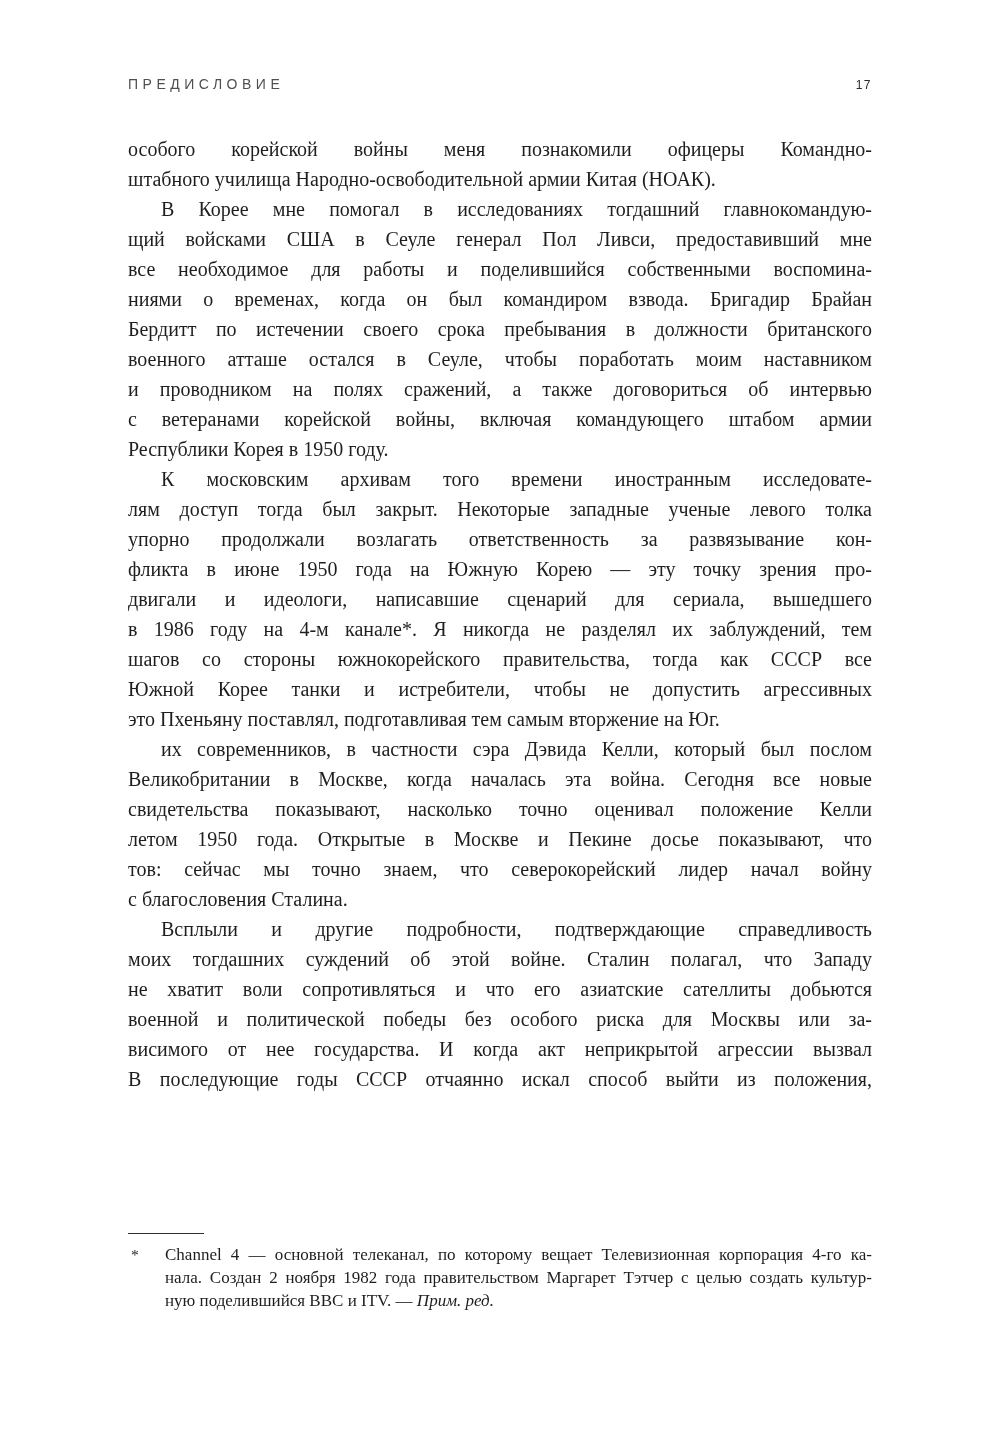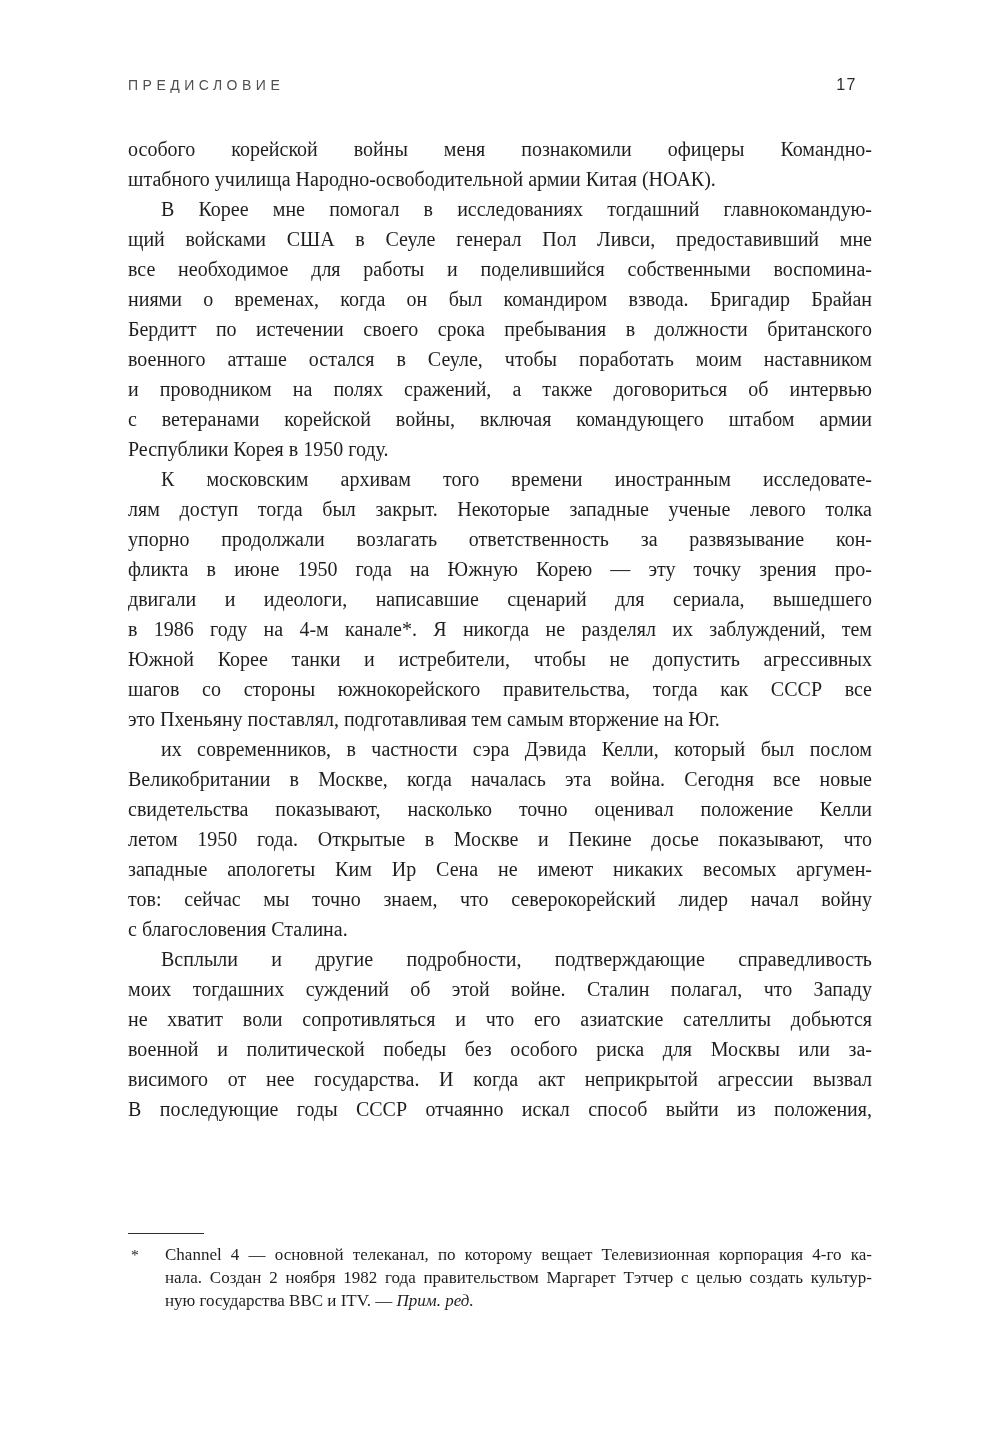--- a/index.html
+++ b/index.html
@@ -29,24 +29,23 @@
     align-items: baseline;
   }
   .running-head .section {
     font-family: "Liberation Sans", "DejaVu Sans", sans-serif;
     font-size: 14px;
     letter-spacing: 4.5px;
     color: var(--header-color);
   }
   .running-head .folio {
     font-family: "Liberation Sans", "DejaVu Sans", sans-serif;
-    font-size: 16px;
+    font-size: 12px;
     letter-spacing: 1.5px;
     color: var(--folio-color);
-    margin-right: 15px;
   }
   
   .body-text {
     position: absolute;
     left: 128px;
     width: 744px;
     top: 134px;
     font-family: "Liberation Serif", "DejaVu Serif", serif;
     font-size: 20px;
     line-height: 30px;
@@ -129,48 +128,47 @@
         <div class="line">с ветеранами корейской войны, включая командующего штабом армии</div>
         <div class="line para-end">Республики Корея в 1950 году.</div>
       </div>
       <div class="para indent">
         <div class="line">К московским архивам того времени иностранным исследовате-</div>
         <div class="line">лям доступ тогда был закрыт. Некоторые западные ученые левого толка</div>
         <div class="line">упорно продолжали возлагать ответственность за развязывание кон-</div>
         <div class="line">фликта в июне 1950 года на Южную Корею — эту точку зрения про-</div>
         <div class="line">двигали и идеологи, написавшие сценарий для сериала, вышедшего</div>
         <div class="line">в 1986 году на 4-м канале*. Я никогда не разделял их заблуждений, тем</div>
+        <div class="line">шагов со стороны южнокорейского правительства, тогда как СССР все</div>
         <div class="line">Южной Корее танки и истребители, чтобы не допустить агрессивных</div>
-        <div class="line">шагов со стороны южнокорейского правительства, тогда как СССР все</div>
         <div class="line para-end">это Пхеньяну поставлял, подготавливая тем самым вторжение на Юг.</div>
       </div>
       <div class="para indent">
         <div class="line">их современников, в частности сэра Дэвида Келли, который был послом</div>
         <div class="line">Великобритании в Москве, когда началась эта война. Сегодня все новые</div>
         <div class="line">свидетельства показывают, насколько точно оценивал положение Келли</div>
         <div class="line">летом 1950 года. Открытые в Москве и Пекине досье показывают, что</div>
-        <div class="line">западные апологеты Ким Ир Сена не имеют никаких весомых аргумен-</div>
         <div class="line">тов: сейчас мы точно знаем, что северокорейский лидер начал войну</div>
         <div class="line para-end">с благословения Сталина.</div>
       </div>
       <div class="para indent">
         <div class="line">Всплыли и другие подробности, подтверждающие справедливость</div>
         <div class="line">моих тогдашних суждений об этой войне. Сталин полагал, что Западу</div>
         <div class="line">не хватит воли сопротивляться и что его азиатские сателлиты добьются</div>
         <div class="line">военной и политической победы без особого риска для Москвы или за-</div>
         <div class="line">висимого от нее государства. И когда акт неприкрытой агрессии вызвал</div>
         <div class="line">В последующие годы СССР отчаянно искал способ выйти из положения,</div>
       </div>
     </main>
 
   <footer class="footnote">
     <div class="fn-rule"></div>
     <div class="fn-block">
       <span class="fn-marker">*</span>
       <div class="fn-lines" id="fn-lines">
           <div class="fn-line">Channel 4 — основной телеканал, по которому вещает Телевизионная корпорация 4-го ка-</div>
           <div class="fn-line">нала. Создан 2 ноября 1982 года правительством Маргарет Тэтчер с целью создать культур-</div>
-          <div class="fn-line last"><span>ную государства BBC и ITV. — </span><span class="fn-italic">Прим. ред.</span></div>
+          <div class="fn-line last"><span>ную поделившийся BBC и ITV. — </span><span class="fn-italic">Прим. ред.</span></div>
         </div>
     </div>
   </footer>
 
 </div>
 
 </body></html>

